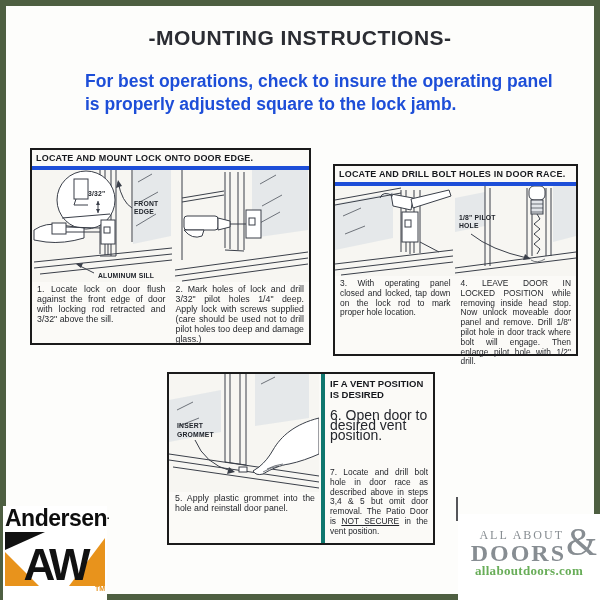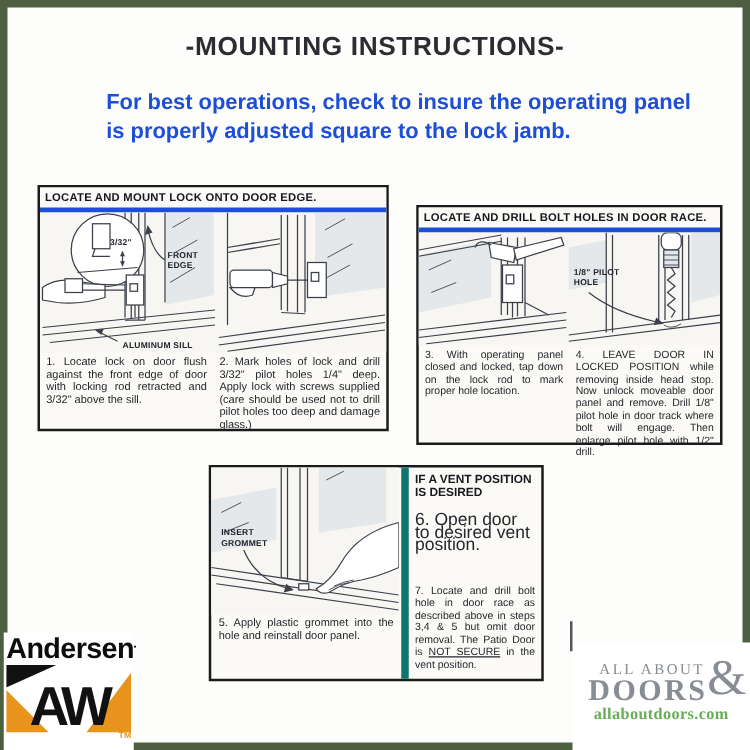--- a/index.html
+++ b/index.html
@@ -16,21 +16,21 @@
   #panel2{left:333px;top:164px;width:245px;height:192px;}
   #panel3{left:167px;top:372px;width:268px;height:173px;display:flex;}
   .panel-header{height:16px;line-height:16px;padding-left:4px;font-size:9px;font-weight:bold;
                 letter-spacing:.2px;border-bottom:4px solid #1d4ed8;color:#16181d;background:#fbfaf7;}
   .illus{display:block;background:#f7f6f2;}
   .steps{display:flex;}
   .step{font-size:8.8px;line-height:9.9px;padding:3px 5px;text-align:justify;color:#1f2126;}
   #panel1 .step{width:50%;box-sizing:border-box;}
   #panel2 .step{width:50%;box-sizing:border-box;font-size:8.4px;line-height:9.8px;}
   #panel3 .left-col{width:152px;box-sizing:border-box;}
-  #panel3 .right-col{flex:1;border-left:6px solid #0f766e;padding:4px 5px;box-sizing:border-box;}
+  #panel3 .right-col{flex:1;border-left:4px solid #0f766e;padding:4px 5px;box-sizing:border-box;}
   #panel3 .step{padding:2px 6px;}
   .vent-header{font-size:9.5px;font-weight:bold;line-height:11px;color:#16181d;}
   .step6{margin-top:10px;font-size:14px;line-height:10px;}
   .step7{margin-top:28px;font-size:8.4px;line-height:9.8px;text-align:justify;}
   .u{text-decoration:underline;}
 
   
   .ln{stroke:#3a3f49;fill:none;stroke-width:1;}
   .thin{stroke:#3a3f49;fill:none;stroke-width:.7;}
   .wbox{fill:#ffffff;stroke:#3a3f49;stroke-width:1;}

